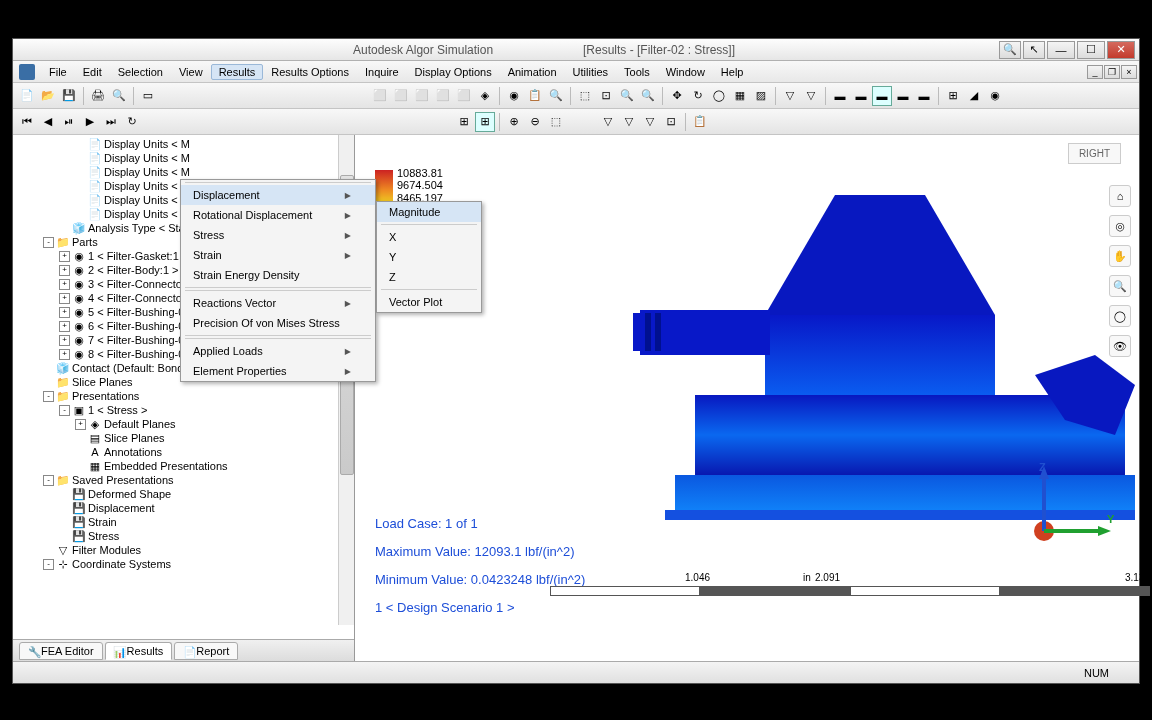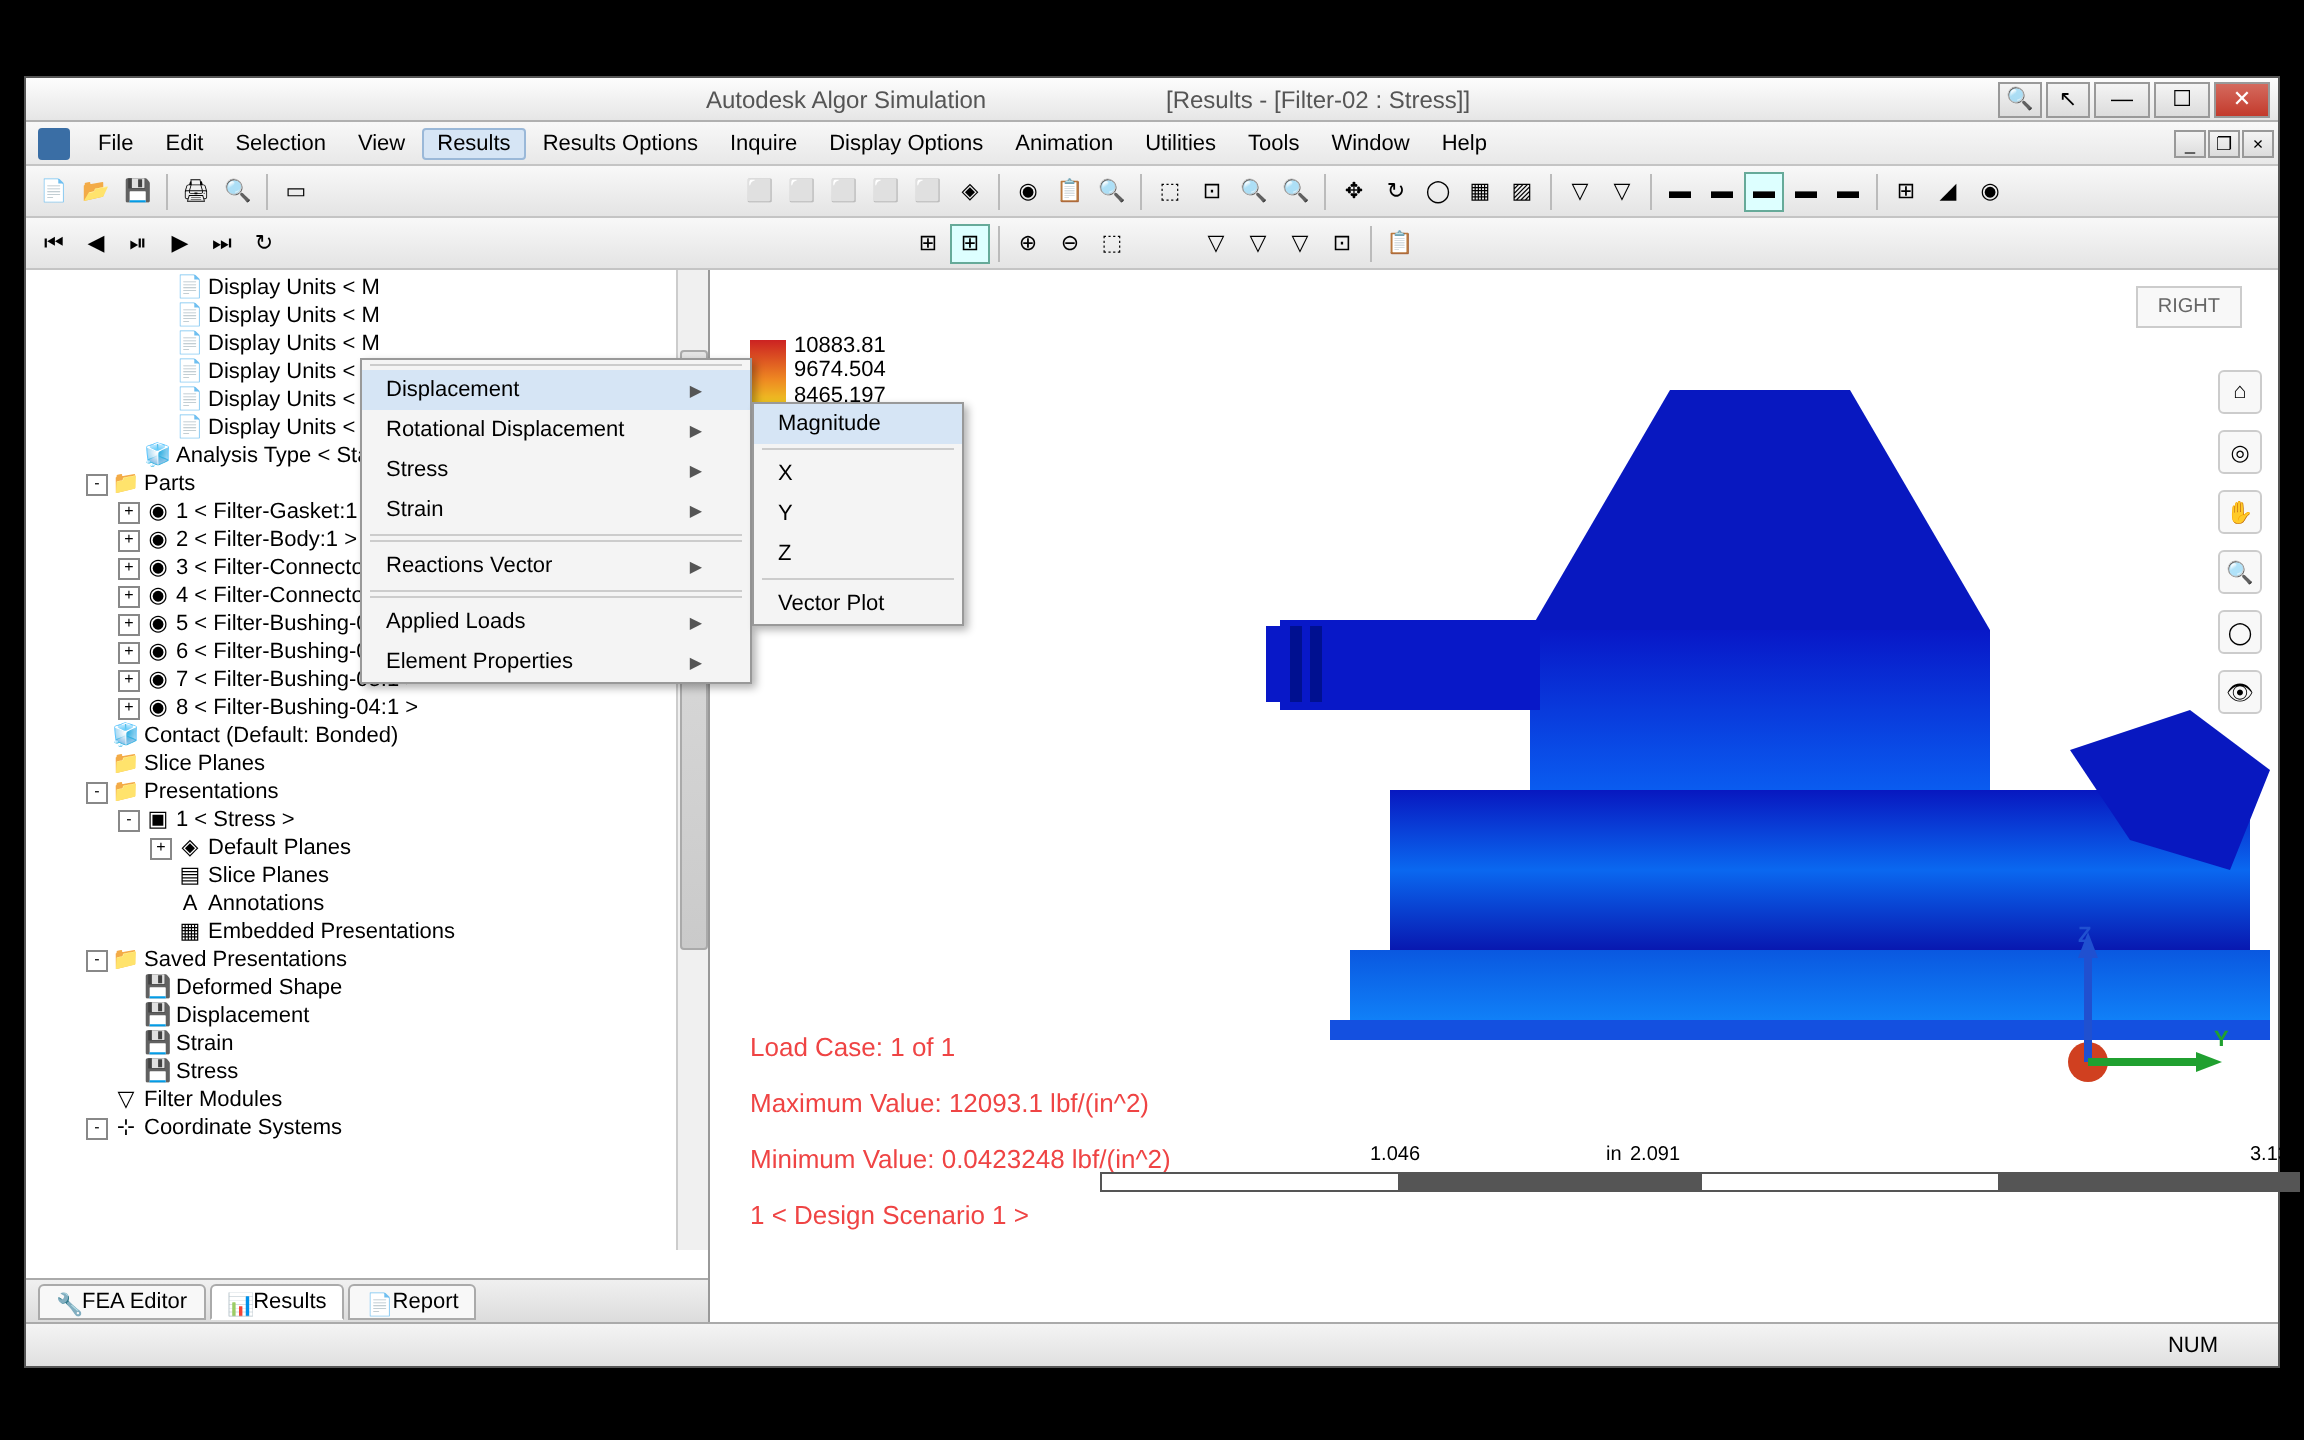--- a/index.html
+++ b/index.html
@@ -40,21 +40,21 @@
 .dd-item:hover, .dd-item.highlight { background: #d6e5f5; }
 .dd-sep { height: 1px; background: #ccc; margin: 2px 4px; }
 .dd-arrow { font-size: 8px; color: #555; }
 .legend { position: absolute; left: 20px; top: 35px; z-index: 5; }
 .legend-bar { width: 18px; height: 118px; background: linear-gradient(to bottom, #cc2222, #ee8822, #eeee22, #66dd44, #22cccc, #2244cc, #0808aa); }
 .legend-labels { position: absolute; left: 22px; top: -3px; font-size: 10px; line-height: 12.3px; }
 .view-label { position: absolute; right: 18px; top: 8px; padding: 4px 10px; background: #f8f8f8; border: 1px solid #ccc; font-size: 10px; color: #666; }
 .nav-cube { position: absolute; right: 6px; top: 50px; width: 26px; display: flex; flex-direction: column; gap: 8px; align-items: center; }
 .nav-btn { width: 22px; height: 22px; border: 1px solid #ccc; border-radius: 3px; background: #f8f8f8; display: flex; align-items: center; justify-content: center; }
 .axis { position: absolute; right: 20px; bottom: 110px; }
-.info-text { position: absolute; left: 20px; font-size: 13px; color: #ef4444; }
+.info-text { position: absolute; left: 20px; font-size: 13px; color: #1d4ed8; }
 .scale-bar { position: absolute; left: 195px; bottom: 65px; display: flex; align-items: center; font-size: 10px; }
 .scale-seg { border: 1px solid #555; height: 10px; }
 .statusbar { height: 22px; background: linear-gradient(#f4f4f4,#e0e0e0); border-top: 1px solid #aaa; display: flex; align-items: center; justify-content: flex-end; padding-right: 30px; padding-left: 28px; }
 .model-shape { position: absolute; }
 .sidebar-scroll { position: absolute; right: 0; top: 0; width: 16px; height: 490px; background: #f0f0f0; border-left: 1px solid #ccc; }
 .scroll-thumb { position: absolute; top: 40px; width: 14px; left: 1px; height: 300px; background: linear-gradient(#e4e4e4,#cacaca); border: 1px solid #aaa; border-radius: 2px; }
 </style>
 </head>
 <body>
 
@@ -433,25 +433,31 @@
           <span class="dd-arrow">▶</span>
         </div>
         <div class="dd-item">
           <span>Stress</span>
           <span class="dd-arrow">▶</span>
         </div>
         <div class="dd-item">
           <span>Strain</span>
           <span class="dd-arrow">▶</span>
         </div>
+        <div class="dd-item">
+          <span>Strain Energy Density</span>
+        </div>
         <div class="dd-sep"></div>
         <div class="dd-sep"></div>
         <div class="dd-item">
           <span>Reactions Vector</span>
           <span class="dd-arrow">▶</span>
+        </div>
+        <div class="dd-item">
+          <span>Precision Of von Mises Stress</span>
         </div>
         <div class="dd-sep"></div>
         <div class="dd-sep"></div>
         <div class="dd-item">
           <span>Applied Loads</span>
           <span class="dd-arrow">▶</span>
         </div>
         <div class="dd-item">
           <span>Element Properties</span>
           <span class="dd-arrow">▶</span>

